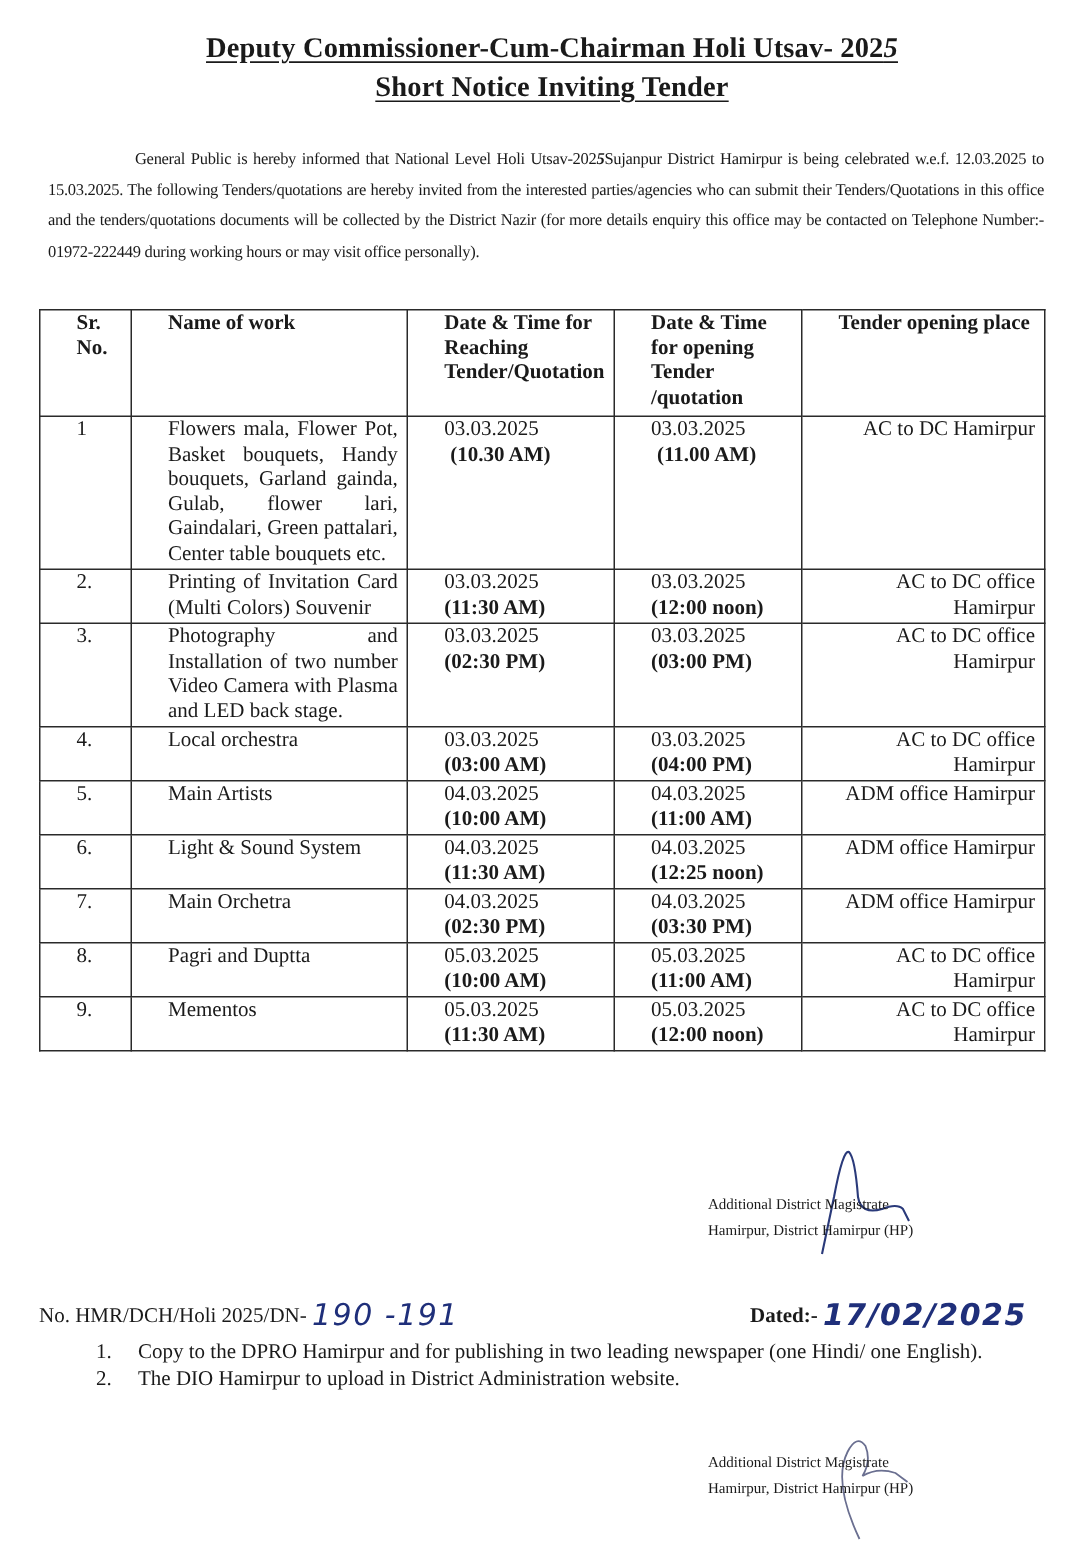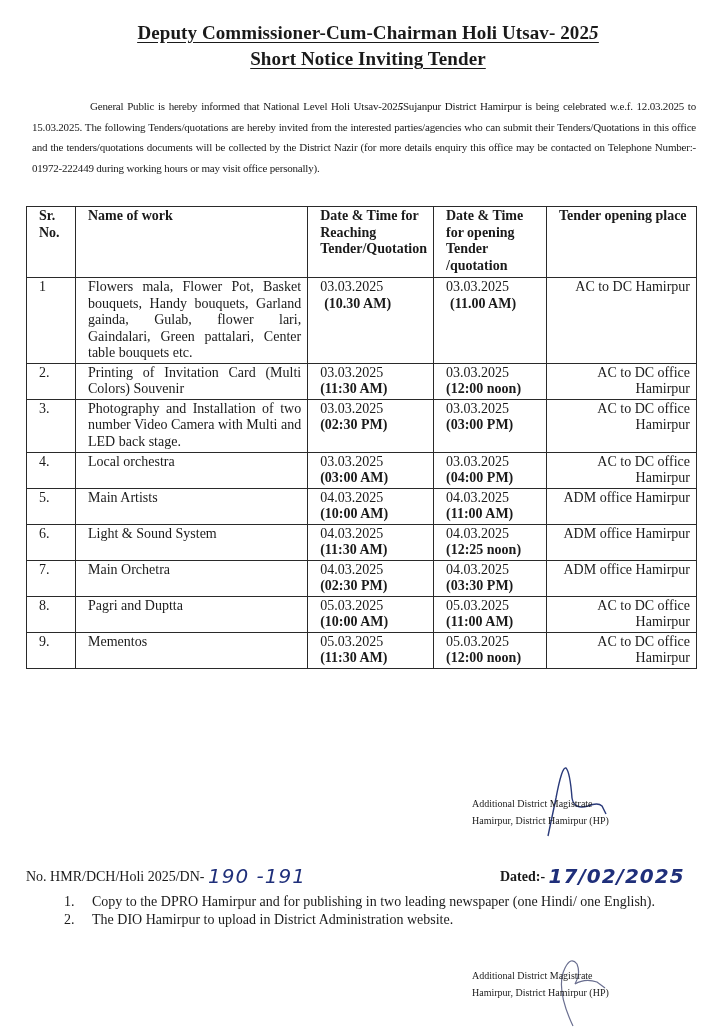--- a/index.html
+++ b/index.html
@@ -21,21 +21,21 @@
     font-size: 11px; line-height: 20.5px; text-align: justify; text-indent: 58px;
     letter-spacing: -0.2px;
   }
   .intro .hand5 { font-weight: bold; font-style: italic; }
 
   table.tender {
     position: absolute; left: 26px; top: 206px; width: 671px;
     border-collapse: collapse; font-size: 14px; line-height: 16.5px;
   }
   table.tender td, table.tender th {
-    border: 1.4px solid #2a2a2a; vertical-align: top; padding: 1px 6px 1px 12px;
+    border: 1.4px solid #2a2a2a; vertical-align: top; padding: 1px 6px 1px 24px;
   }
   table.tender th { font-weight: bold; text-align: left; font-size: 14px; }
   th.c-sr, td.c-sr { width: 30px; text-align: left; padding-left: 8px; }
   th.c-work { text-align: center; }
   td.c-work { text-align: justify; }
   th.c-d1, td.c-d1 { width: 88px; }
   th.c-d2, td.c-d2 { width: 94px; }
   th.c-place, td.c-place { width: 131px; text-align: right; }
   th.c-d1, th.c-d2, th.c-place { text-align: justify; }
   .tm { font-weight: bold; display: block; }
@@ -115,21 +115,21 @@
           <span class="tm">(11:30 AM)</span>
         </td>
         <td class="c-d2">
           <span class="dt">03.03.2025</span>
           <span class="tm">(12:00 noon)</span>
         </td>
         <td class="c-place">AC to DC office Hamirpur</td>
       </tr>
       <tr class="r3">
         <td class="c-sr">3.</td>
-        <td class="c-work">Photography and Installation of two number Video Camera with Multi and LED back stage.</td>
+        <td class="c-work">Photography and Installation of two number Video Camera with Plasma and LED back stage.</td>
         <td class="c-d1">
           <span class="dt">03.03.2025</span>
           <span class="tm">(02:30 PM)</span>
         </td>
         <td class="c-d2">
           <span class="dt">03.03.2025</span>
           <span class="tm">(03:00 PM)</span>
         </td>
         <td class="c-place">AC to DC office Hamirpur</td>
       </tr>

